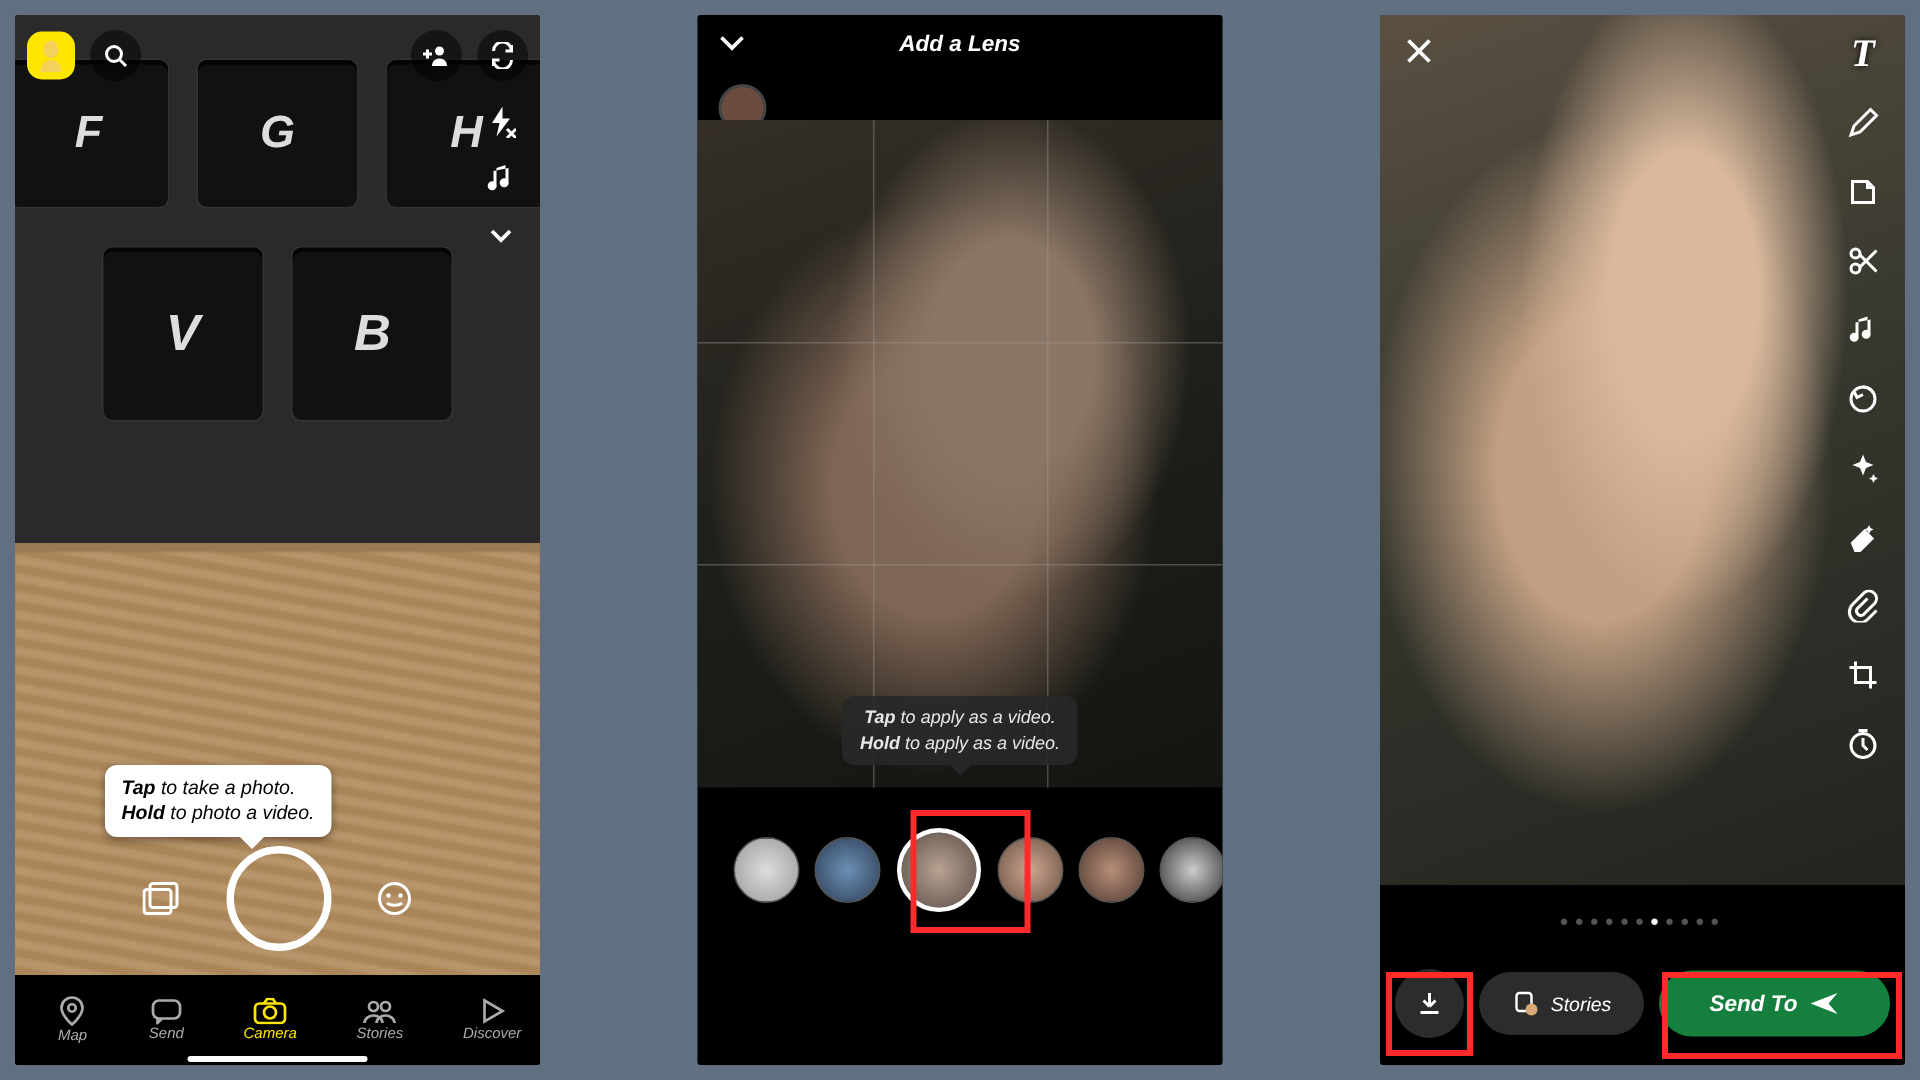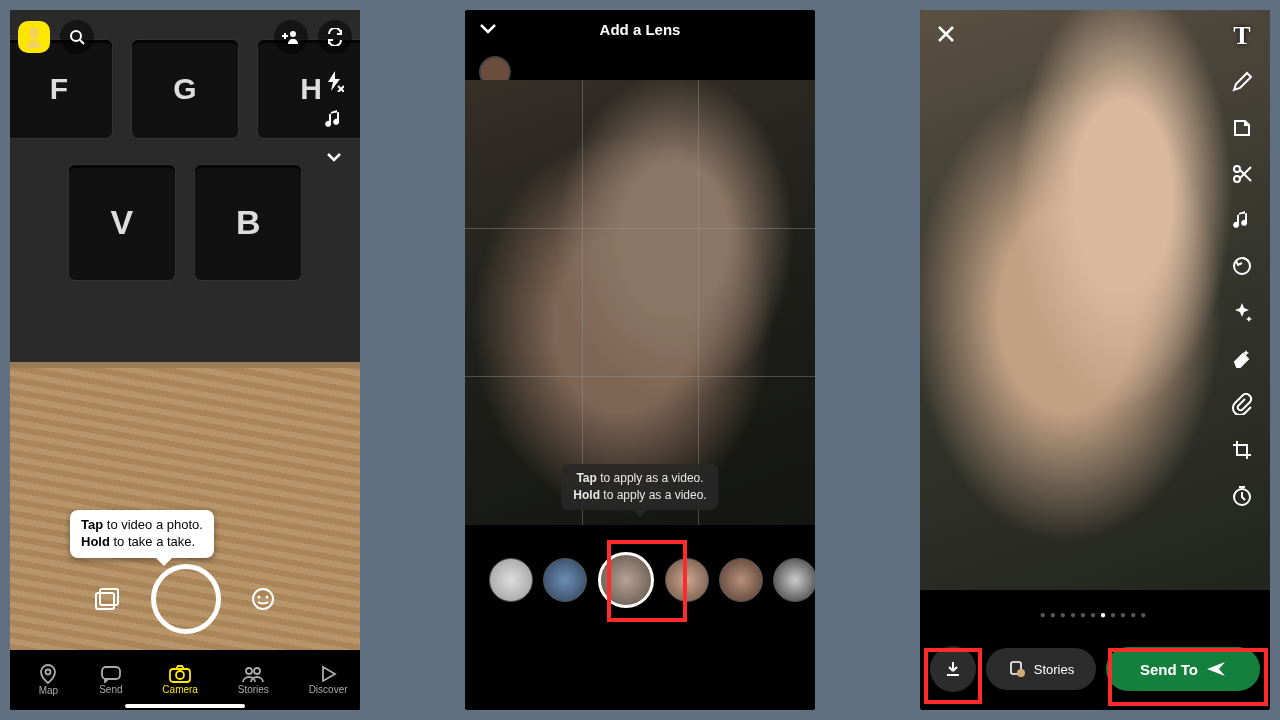--- a/index.html
+++ b/index.html
@@ -14,20 +14,21 @@
     overflow: hidden;
     padding: 0 10px;
   }
   .phone {
     width: 350px;
     height: 700px;
     background: #000;
     position: relative;
     overflow: hidden;
     border-radius: 2px;
+    font-style: italic;
   }
 
   
   .p1-viewfinder {
     position: absolute; inset: 0 0 60px 0;
     background:
       linear-gradient(180deg, #2a2a2a 0%, #2a2a2a 55%, #9a7a55 55%, #b38f67 100%);
     overflow: hidden;
   }
   .keyrow { position:absolute; left:-10px; right:-10px; display:flex; gap:20px; padding:0 6px;}
@@ -168,22 +169,22 @@
         </svg>
       </div>
     <div class="ic">
         <svg width="16" height="10" viewBox="0 0 16 10">
           <path d="M2 2l6 6 6-6" stroke="#fff" stroke-width="2.5" fill="none"></path>
         </svg>
       </div>
   </div>
 
   <div class="tooltip1">
-    <div><b>Tap</b><span> to video a photo.</span></div>
-    <div><b>Hold</b><span> to take a take.</span></div>
+    <div><b>Tap</b><span> to take a photo.</span></div>
+    <div><b>Hold</b><span> to photo a video.</span></div>
   </div>
 
   <div class="captureRow">
     <div class="sideic">
         <svg width="26" height="22" viewBox="0 0 26 22">
           <rect x="5" y="1" width="18" height="16" rx="2" stroke="#fff" stroke-width="2" fill="none"></rect>
           <rect x="1" y="5" width="18" height="16" rx="2" stroke="#fff" stroke-width="2" fill="none"></rect>
         </svg>
       </div>
     <div class="shutter"></div>

